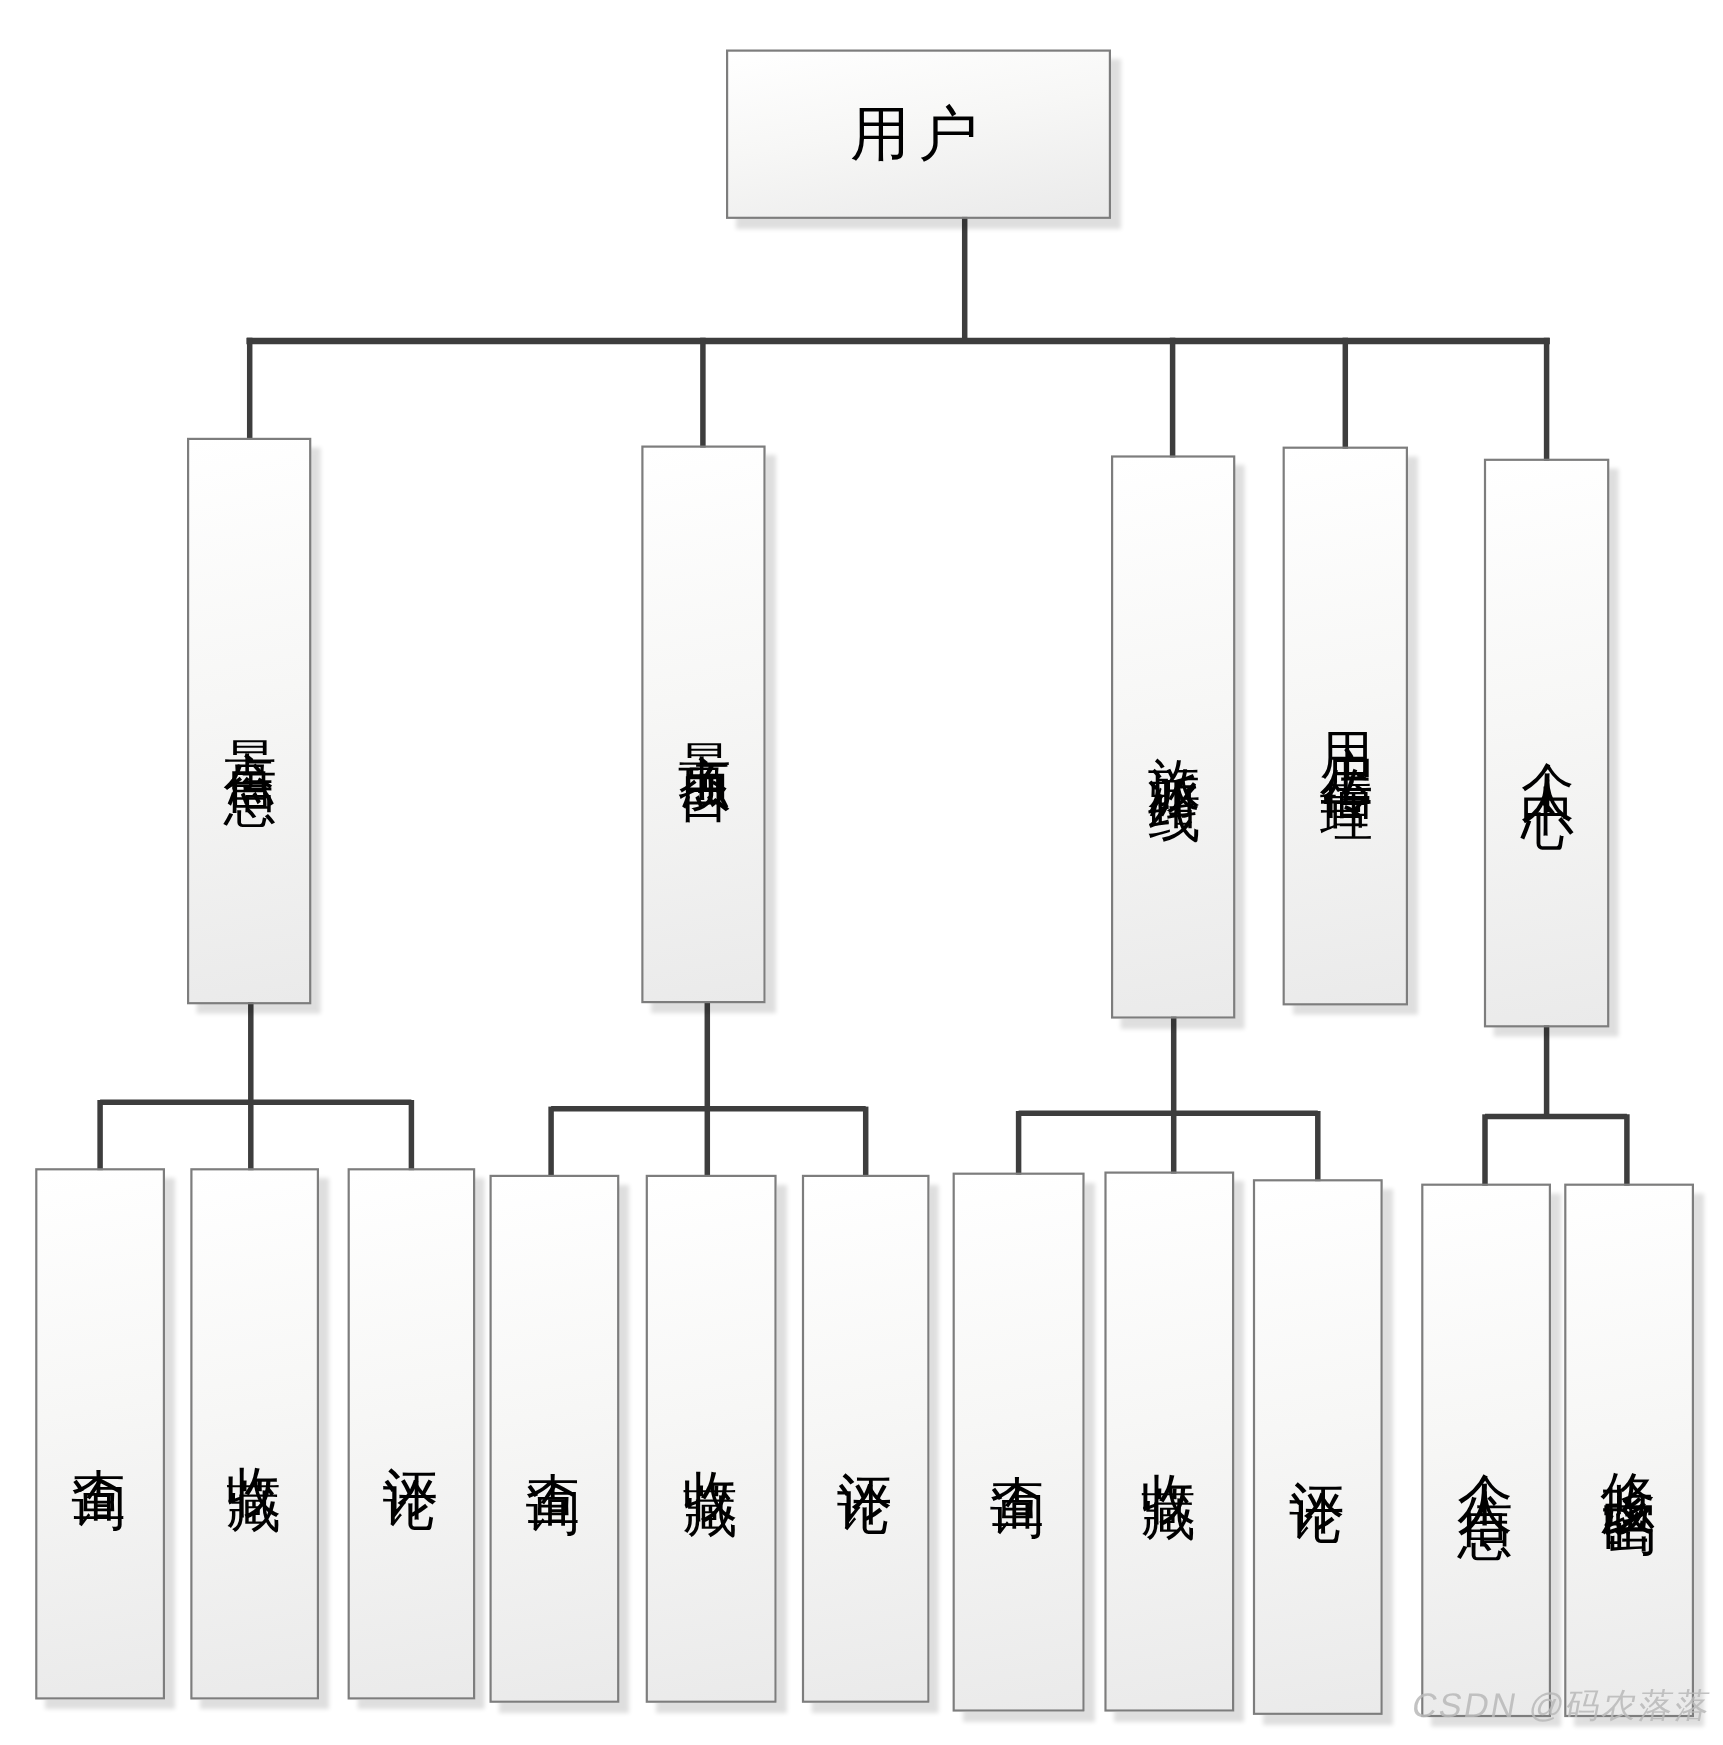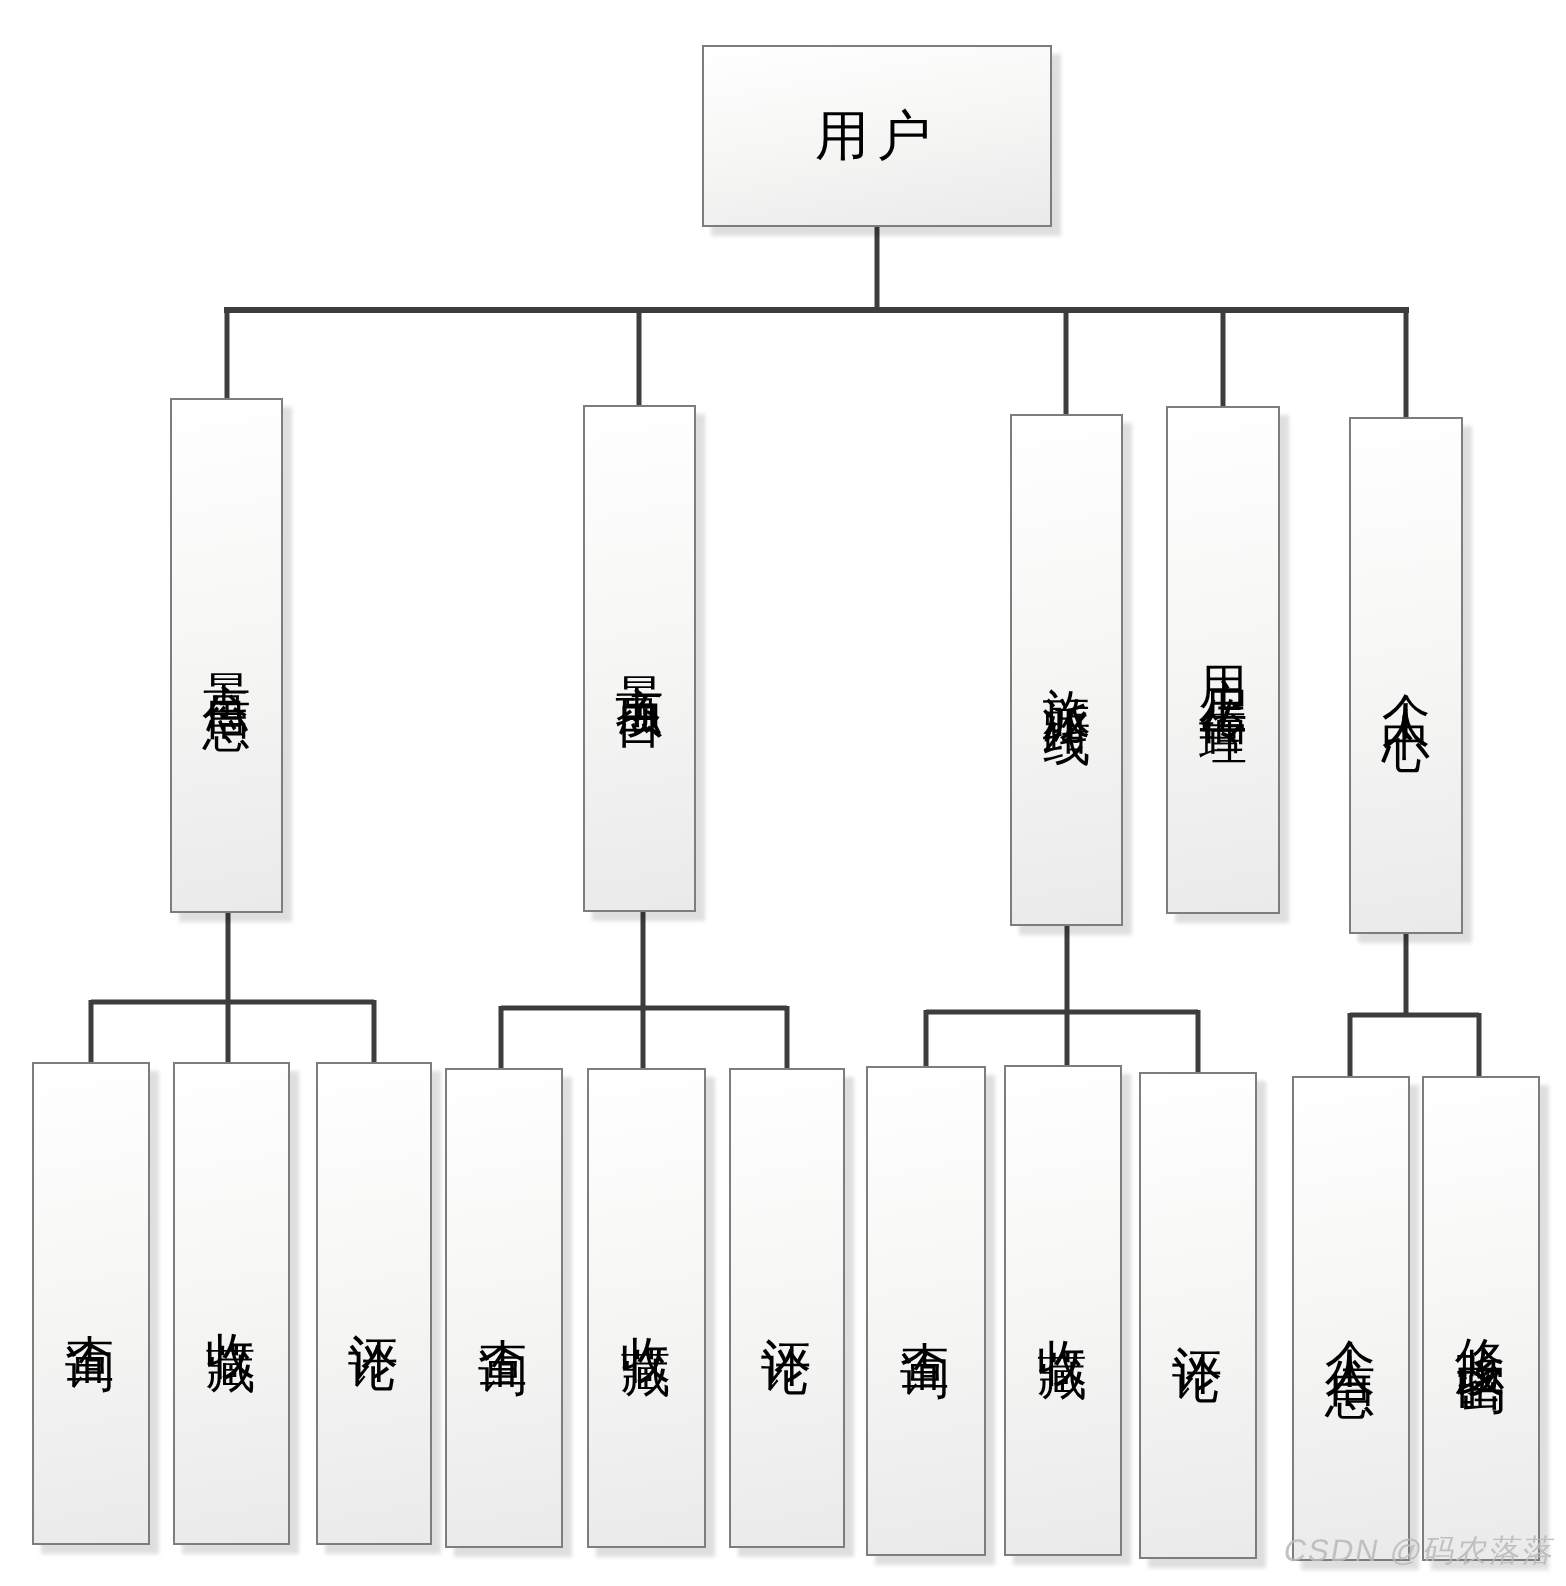--- a/index.html
+++ b/index.html
@@ -93,21 +93,21 @@
       <line x1="926" y1="1010" x2="926" y2="1068" stroke-width="5"></line>
       <line x1="1198" y1="1010" x2="1198" y2="1074" stroke-width="5"></line>
 
       <line x1="1406" y1="932" x2="1406" y2="1017" stroke-width="5"></line>
       <line x1="1350" y1="1015" x2="1479" y2="1015" stroke-width="5"></line>
       <line x1="1350" y1="1013" x2="1350" y2="1078" stroke-width="5"></line>
       <line x1="1479" y1="1013" x2="1479" y2="1078" stroke-width="5"></line>
     </g>
   </svg>
 
-  <div class="node root-node" style="left:702px; top:45px; width:350px; height:182px;">用户</div>
+  <div class="node root-node" style="left:660px; top:45px; width:350px; height:154px;">用户</div>
 
   <div class="node vtext branch-node" style="left:170px; top:398px; width:113px; height:515px;">景点信息</div>
 
   <div class="node vtext branch-node" style="left:583px; top:405px; width:113px; height:507px;">景点项目</div>
 
   <div class="node vtext branch-node" style="left:1010px; top:414px; width:113px; height:512px;">旅游路线</div>
 
   <div class="node vtext branch-node" style="left:1166px; top:406px; width:114px; height:508px;">用户上传管理</div>
 
   <div class="node vtext branch-node" style="left:1349px; top:417px; width:114px; height:517px;">个人中心</div>

